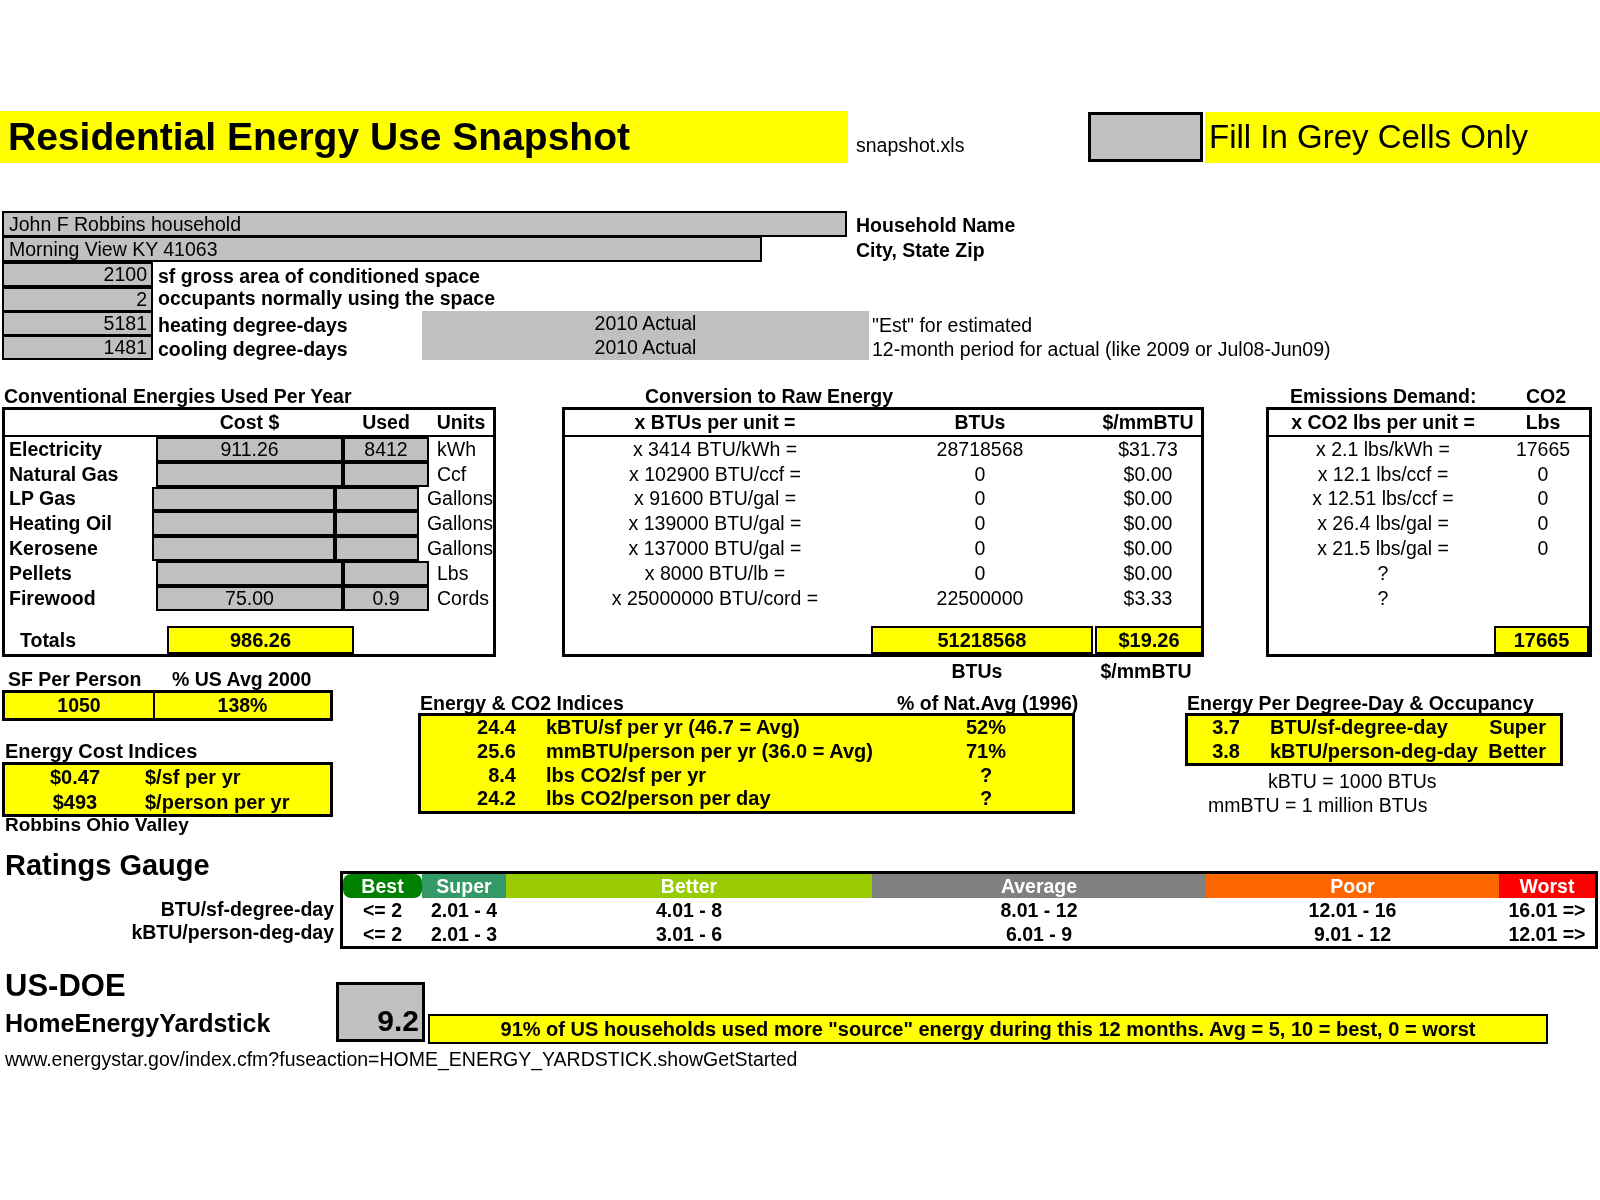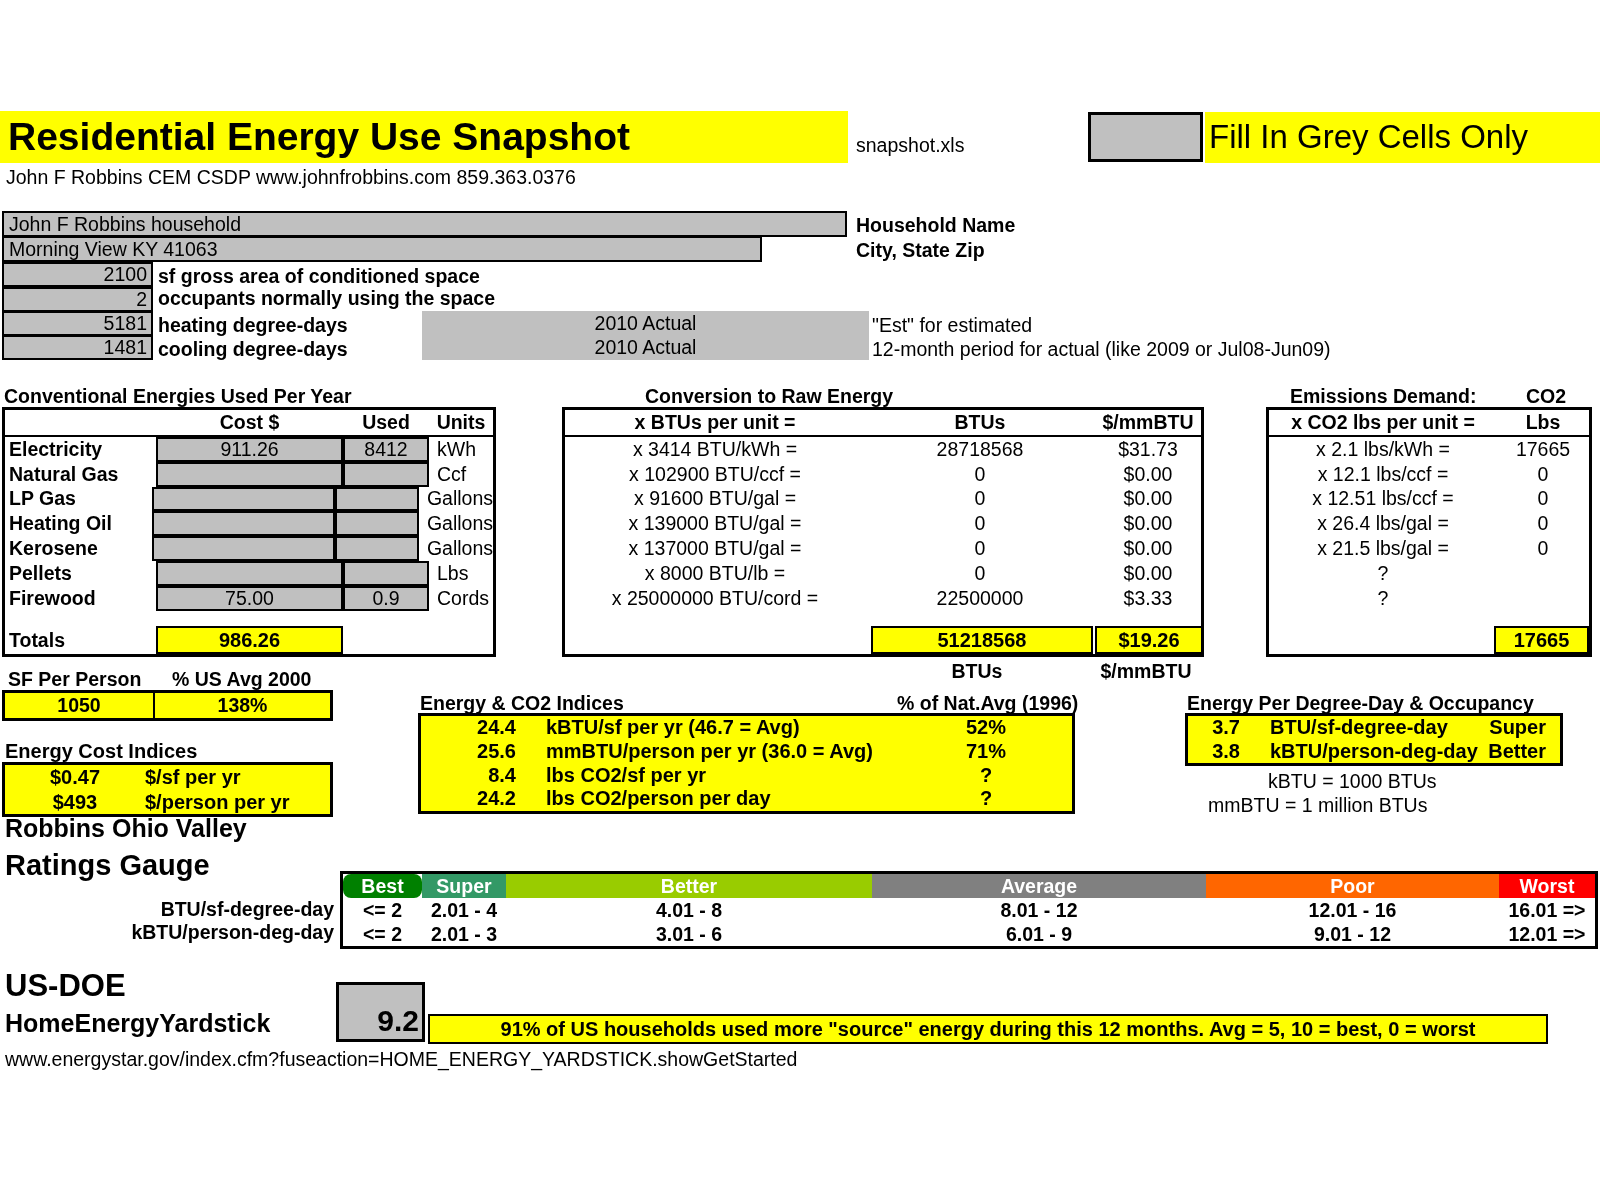--- a/index.html
+++ b/index.html
@@ -28,21 +28,21 @@
   .gcell{background:#C0C0C0;border:2px solid #000;}
   .l-name{width:151px;justify-content:flex-start;padding-left:4px;font-weight:bold;}
   .l-cost{width:187px;}
   .l-used{width:86px;}
   .l-units{flex:1;justify-content:flex-start;padding-left:8px;}
   .m-factor{width:300px;}
   .m-btus{width:230px;}
   .m-cost{flex:1;}
   .e-factor{width:228px;}
   .e-lbs{flex:1;}
-  .totrow{position:absolute;left:0;right:0;bottom:0;height:28px;display:flex;align-items:center;}
+  .totrow{position:absolute;left:0;right:0;bottom:0;height:28px;display:flex;align-items:center;padding-left:11px;}
   .ycell{background:#FFFF00;border:2.5px solid #000;box-sizing:border-box;height:28px;display:flex;align-items:center;justify-content:center;font-weight:bold;font-size:20px;}
   
   .idx-row{display:flex;align-items:center;}
   
   #gauge-table{left:340px;top:871px;width:1258px;}
   .grow{display:flex;height:24px;align-items:center;}
   .gc{display:flex;align-items:center;justify-content:center;height:100%;font-size:19.5px;font-weight:bold;box-sizing:border-box;}
   .gc0{width:79px;border-radius:8px;} .gc1{width:84px;} .gc2{width:366px;} .gc3{width:334px;} .gc4{width:293px;} .gc5{flex:1;}
   .ghead .gc{color:#fff;}
 </style>
@@ -52,21 +52,20 @@
 <div id="page">
 
   <div class="abs" id="title-band">
     <div class="txt">Residential Energy Use Snapshot</div>
   </div>
   <div class="abs t19" style="left:856px;top:134px;">snapshot.xls</div>
   <div class="abs grey" style="left:1088px;top:112px;width:115px;height:50px;border:3px solid #000;box-sizing:border-box;"></div>
   <div class="abs" id="fill-band">
     <div class="txt">Fill In Grey Cells Only</div>
   </div>
-  <div class="abs t19" style="left:6px;top:166px;">John F Robbins  CEM  CSDP   www.johnfrobbins.com   859.363.0376</div>
 
   <div class="abs cell grey t19" style="left:2px;top:211px;width:845px;height:26px;padding-left:5px;">John F Robbins household</div>
   <div class="abs cell grey t19" style="left:2px;top:236px;width:760px;height:26px;padding-left:5px;">Morning View KY  41063</div>
   <div class="abs b t19" style="left:856px;top:214px;">Household Name</div>
   <div class="abs b t19" style="left:856px;top:239px;">City, State Zip</div>
 
   <div class="abs cell grey hh-val t19" style="left:2px;top:262px;width:151px;height:25px;">2100</div>
   <div class="abs b t19" style="left:158px;top:265px;">sf gross area of conditioned space</div>
 
   <div class="abs cell grey hh-val t19" style="left:2px;top:287px;width:151px;height:25px;">2</div>
@@ -282,21 +281,21 @@
     </div>
     <div class="idx-row" style="height:23.5px;">
       <div class="b t20" style="width:52px;text-align:right;">3.8</div>
       <div class="b t20" style="margin-left:30px;flex:1;">kBTU/person-deg-day</div>
       <div class="b t20" style="padding-right:14px;">Better</div>
     </div>
   </div>
   <div class="abs t19" style="left:1268px;top:770px;">kBTU = 1000 BTUs</div>
   <div class="abs t19" style="left:1208px;top:794px;">mmBTU = 1 million BTUs</div>
 
-  <div class="abs b" style="left:5px;top:814px;font-size:25px;">Robbins Ohio Valley</div>
+  <div class="abs b" style="left:5px;top:814px;font-size:19px;">Robbins Ohio Valley</div>
   <div class="abs b" style="left:5px;top:849px;font-size:29px;">Ratings Gauge</div>
   <div class="abs b t19" style="left:0;top:898px;width:334px;text-align:right;">BTU/sf-degree-day</div>
   <div class="abs b t19" style="left:0;top:921px;width:334px;text-align:right;">kBTU/person-deg-day</div>
 
   <div class="abs box" id="gauge-table">
     <div class="grow ghead">
       <div class="gc gc0" style="background: rgb(0, 128, 0);">Best</div>
       <div class="gc gc1" style="background: rgb(51, 153, 102);">Super</div>
       <div class="gc gc2" style="background: rgb(153, 204, 0);">Better</div>
       <div class="gc gc3" style="background: rgb(128, 128, 128);">Average</div>

